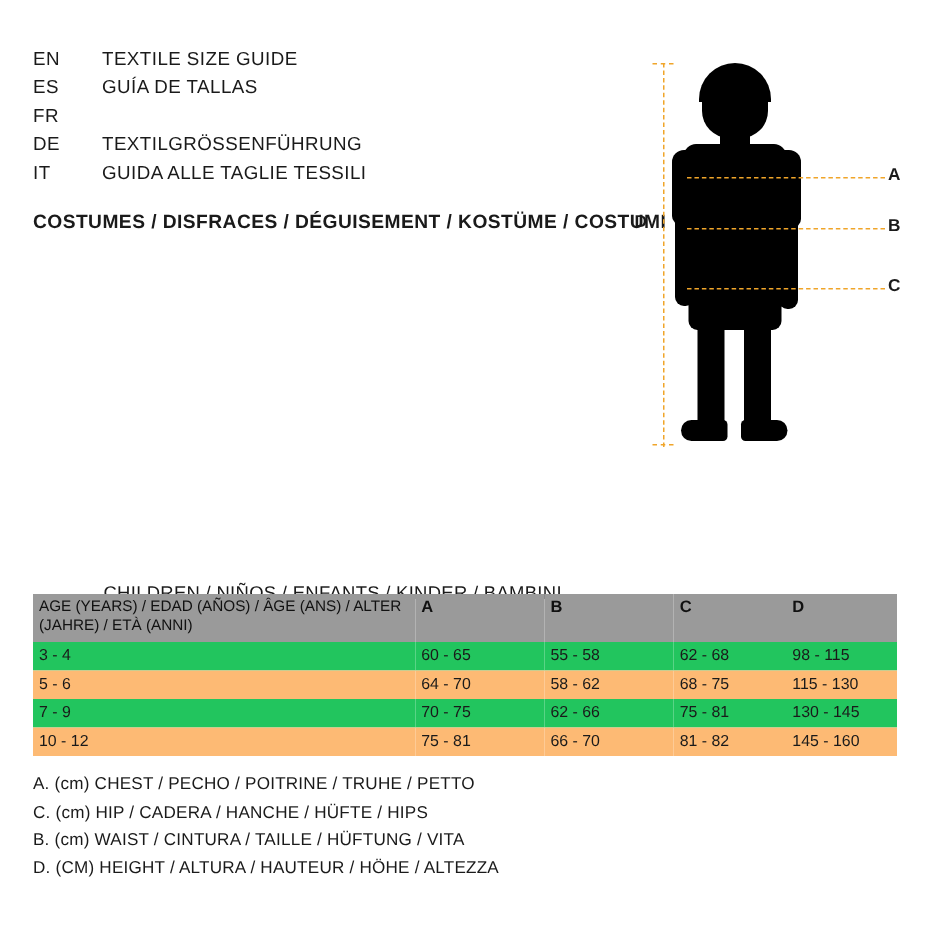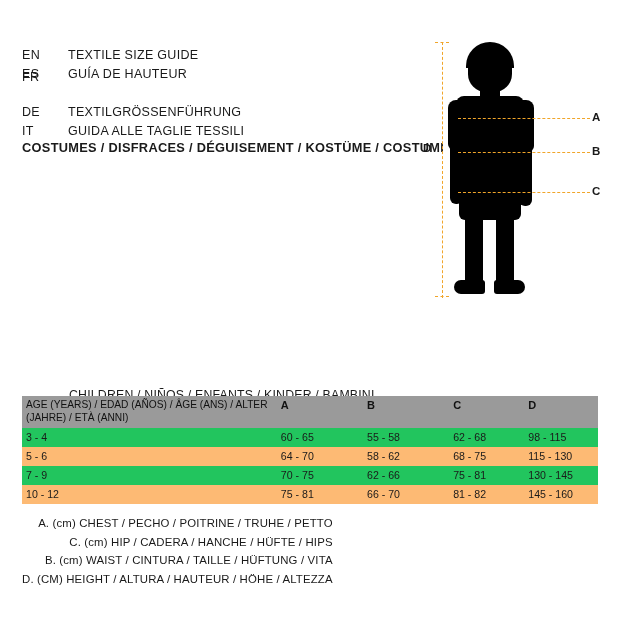--- a/index.html
+++ b/index.html
@@ -36,21 +36,20 @@
     font-size: 12.5px;
     letter-spacing: 0.3px;
     gap: 12px;
   }
   .lang-code {
     width: 34px;
     flex: none;
   }
   .lang-text {
     white-space: nowrap;
-    margin-top: 16px;
   }
   .costumes-line {
     position: absolute;
     left: 22px;
     top: 140px;
     font-size: 12.8px;
     font-weight: bold;
     letter-spacing: 0.3px;
     white-space: nowrap;
   }
@@ -229,35 +228,35 @@
 
   
   .legend {
     position: absolute;
     left: 22px;
     top: 514px;
     font-size: 11.4px;
     line-height: 18.6px;
     letter-spacing: 0.15px;
   }
-  .legend div { white-space: nowrap; text-align: right; }
+  .legend div { white-space: nowrap; }
 </style>
 </head>
 <body>
 
 <div class="page">
 
   <div class="lang-block">
     <div class="lang-row">
       <span class="lang-code">EN</span>
       <span class="lang-text">TEXTILE SIZE GUIDE</span>
     </div>
     <div class="lang-row">
       <span class="lang-code">ES</span>
-      <span class="lang-text">GUÍA DE HAUTEUR</span>
+      <span class="lang-text">GUÍA DE TALLAS</span>
     </div>
     <div class="lang-row">
       <span class="lang-code">FR</span>
     </div>
     <div class="lang-row">
       <span class="lang-code">DE</span>
       <span class="lang-text">TEXTILGRÖSSENFÜHRUNG</span>
     </div>
     <div class="lang-row">
       <span class="lang-code">IT</span>

